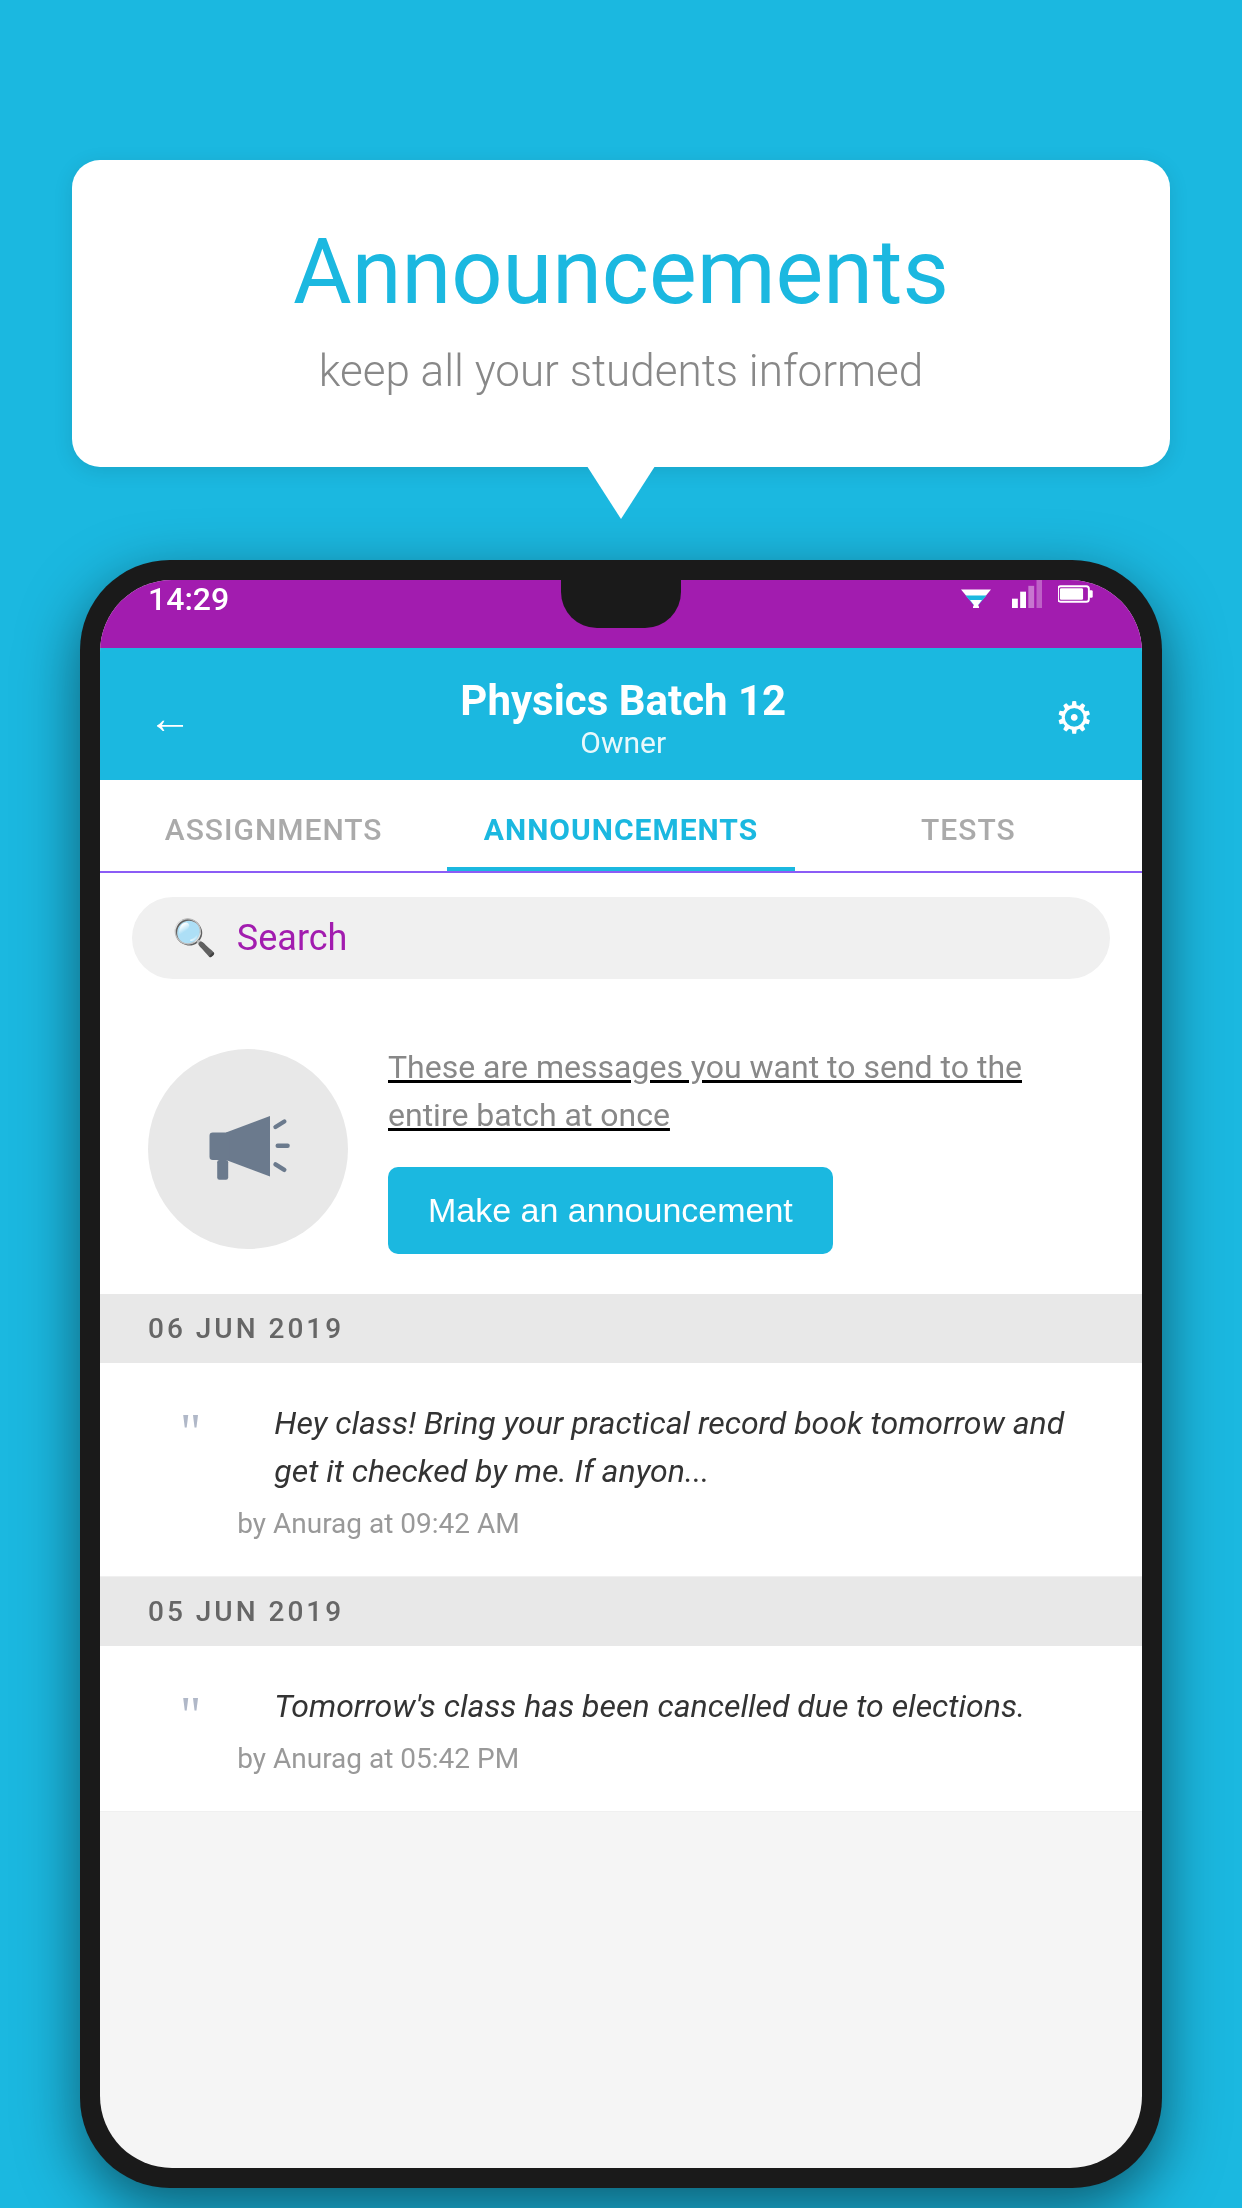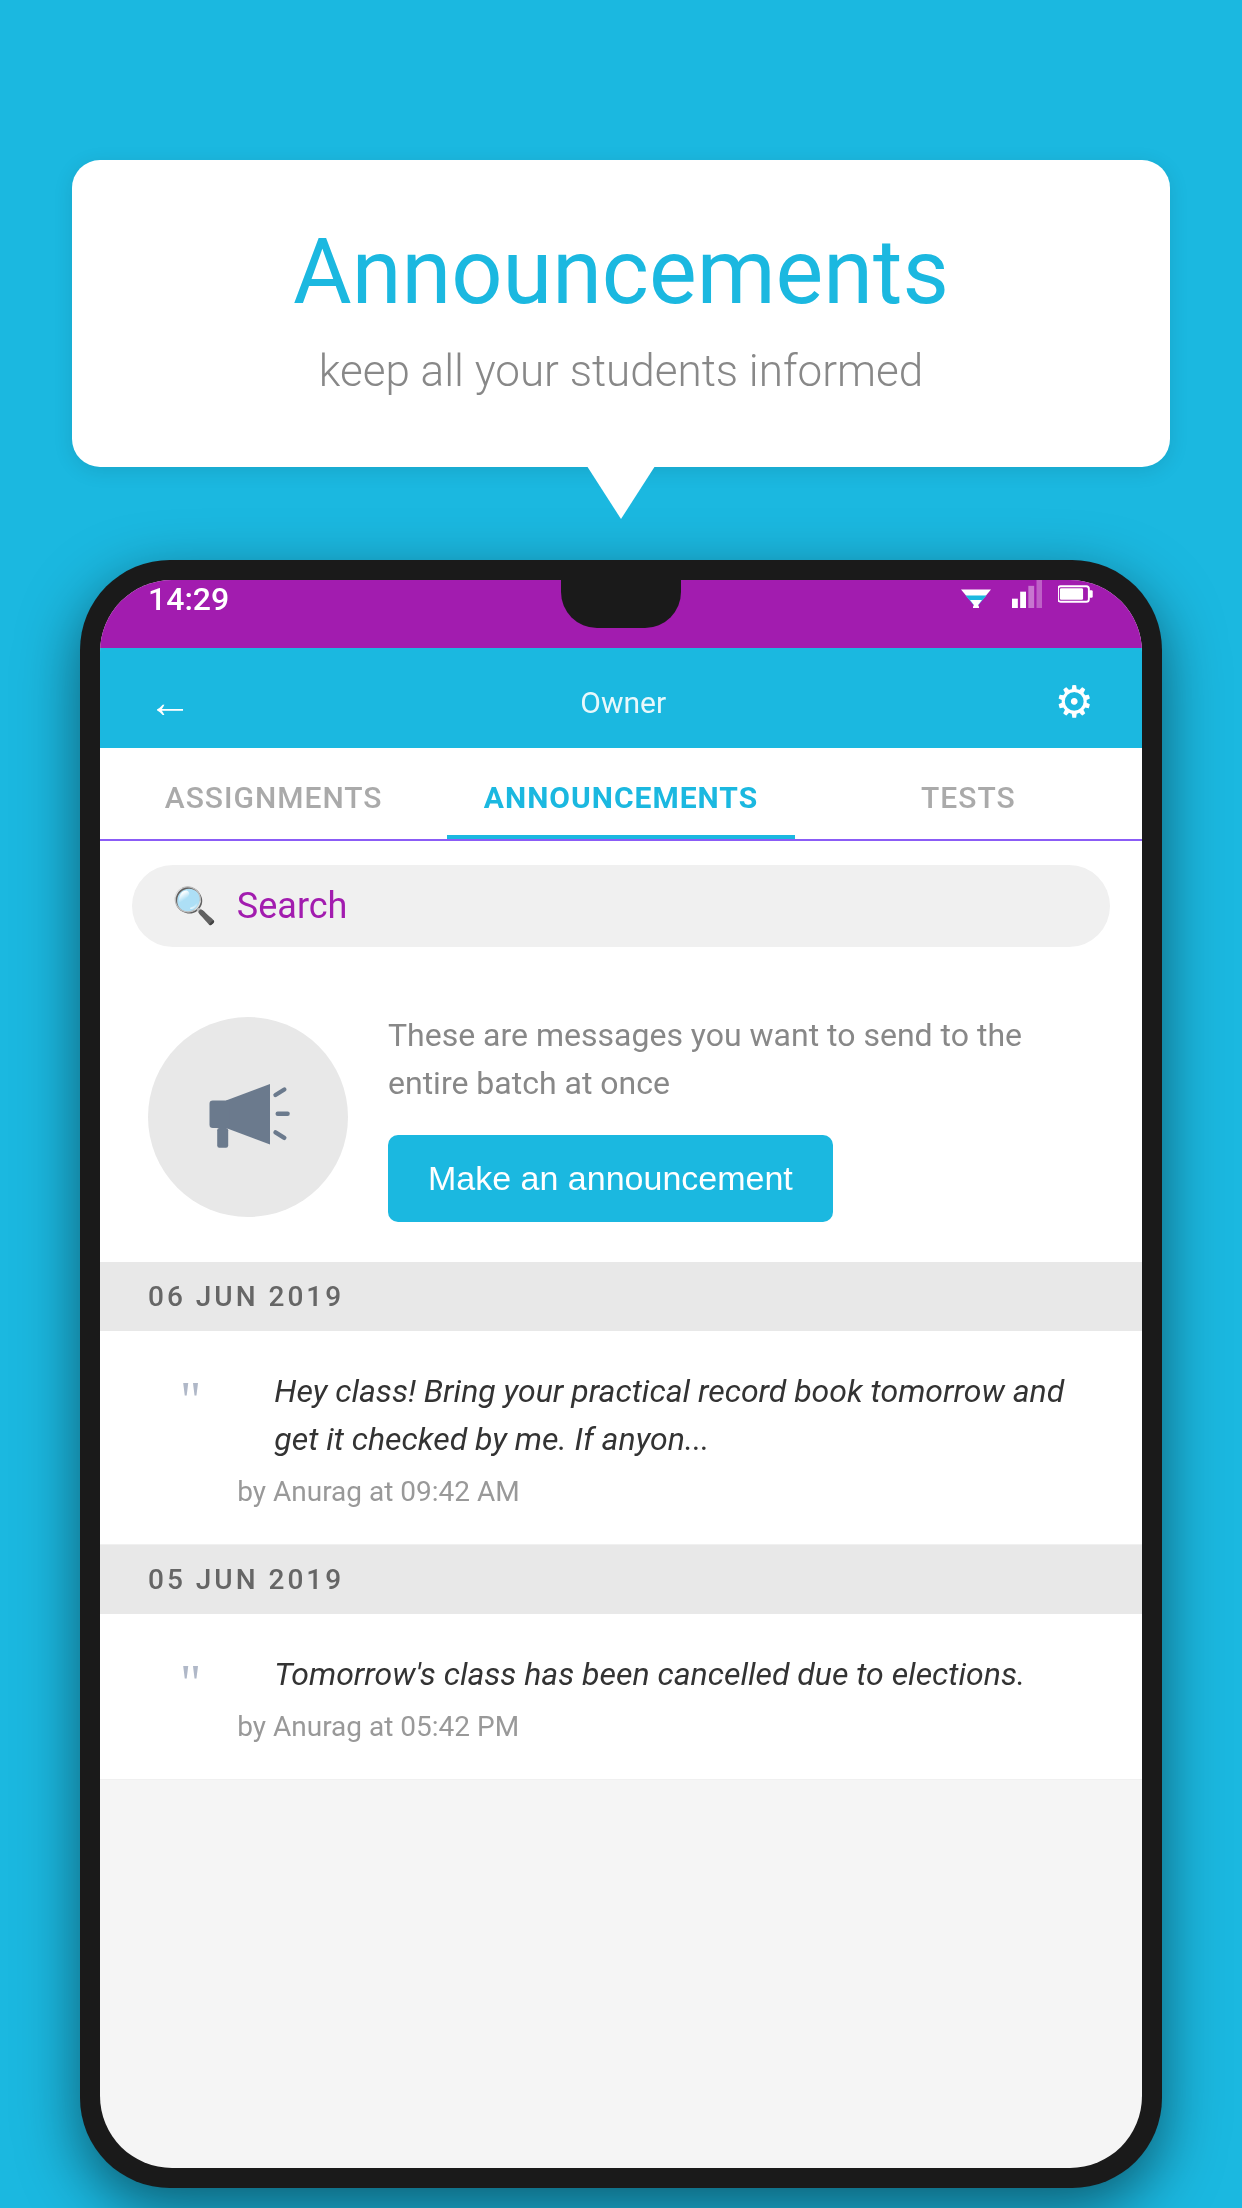--- a/index.html
+++ b/index.html
@@ -233,20 +233,21 @@
       border-radius: 50%;
       background: #e8e8e8;
       display: flex;
       align-items: center;
       justify-content: center;
       flex-shrink: 0;
     }
 
     .announcement-right {
       flex: 1;
+      text-decoration: underline;
     }
 
     .announcement-description {
       font-size: 32px;
       color: #888;
       line-height: 1.5;
       margin-bottom: 28px;
     }
 
     .make-announcement-btn {
@@ -340,20 +341,21 @@
           <rect x="0" y="2" width="24" height="12" rx="2" ry="2" fill="none" stroke="white" stroke-width="1.5"></rect>
           <rect x="24" y="5" width="3" height="6" rx="1" fill="white"></rect>
           <rect x="1.5" y="3.5" width="18" height="9" rx="1" fill="white"></rect>
         </svg>
       </div>
     </div>
 
     <div class="app-header">
       <span class="header-back">←</span>
       <div class="header-title-container">
+        <div class="header-title">Physics Batch 12</div>
         <div class="header-subtitle">Owner</div>
       </div>
       <span class="header-settings">⚙</span>
     </div>
 
     <div class="tabs-container">
       <div class="tab">
         <span>ASSIGNMENTS</span>
       </div>
       <div class="tab active">

